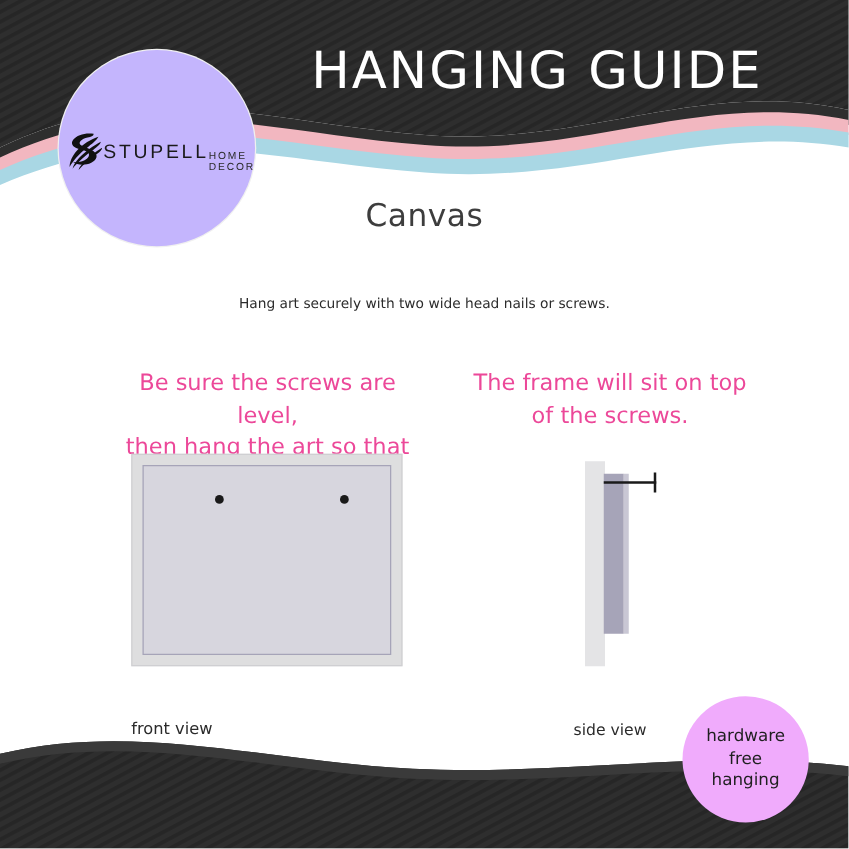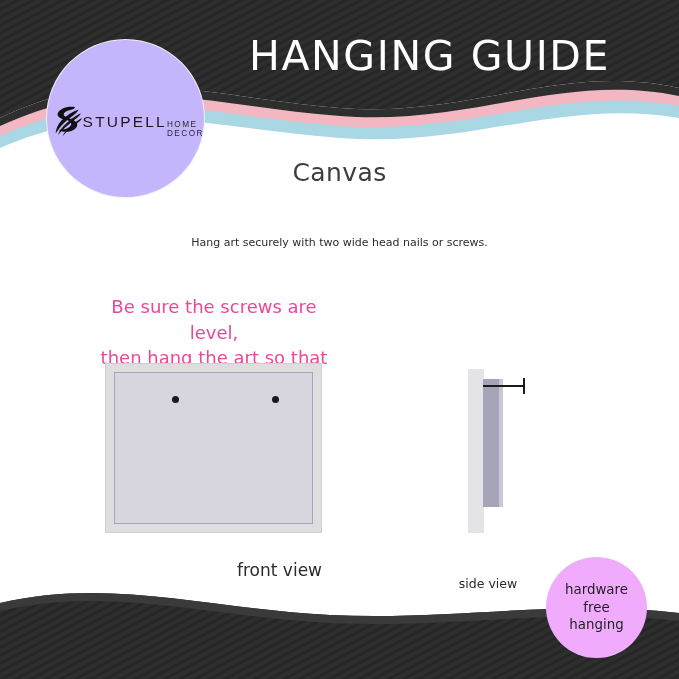--- a/index.html
+++ b/index.html
@@ -162,25 +162,25 @@
     height: 7px;
     border-radius: 50%;
     background: #1a1a1a;
   }
   .screw.s1 { left: 57px; top: 23px; }
   .screw.s2 { left: 157px; top: 23px; }
 
   .front-label {
     position: absolute;
     left: 105px;
-    top: 560px;
+    top: 576px;
     width: 217px;
-    text-align: right;
-    font-family: "DejaVu Sans", sans-serif;
-    font-size: 17px;
+    text-align: left;
+    font-family: "DejaVu Sans", sans-serif;
+    font-size: 13px;
     color: #2b2b2b;
   }
 
   
   .side-art {
     position: absolute;
     left: 455px;
     top: 363px;
     width: 70px;
     height: 170px;
@@ -301,20 +301,24 @@
   <div class="subtitle">Canvas</div>
 
   <div class="lead">Hang art securely with two wide head nails or screws.</div>
 
   <div class="col-left">
     <div class="col-caption" style="white-space: pre-line;">Be sure the screws are level,
 then hang the art so that the
 screws are under the frame.</div>
   </div>
 
+  <div class="col-right">
+    <div class="col-caption" style="white-space: pre-line;">The frame will sit on top
+of the screws.</div>
+  </div>
 
   <div class="front-art">
     <div class="front-inner">
       <div class="screw s1"></div>
       <div class="screw s2"></div>
     </div>
   </div>
   <div class="front-label">front view</div>
 
   <div class="side-art">

